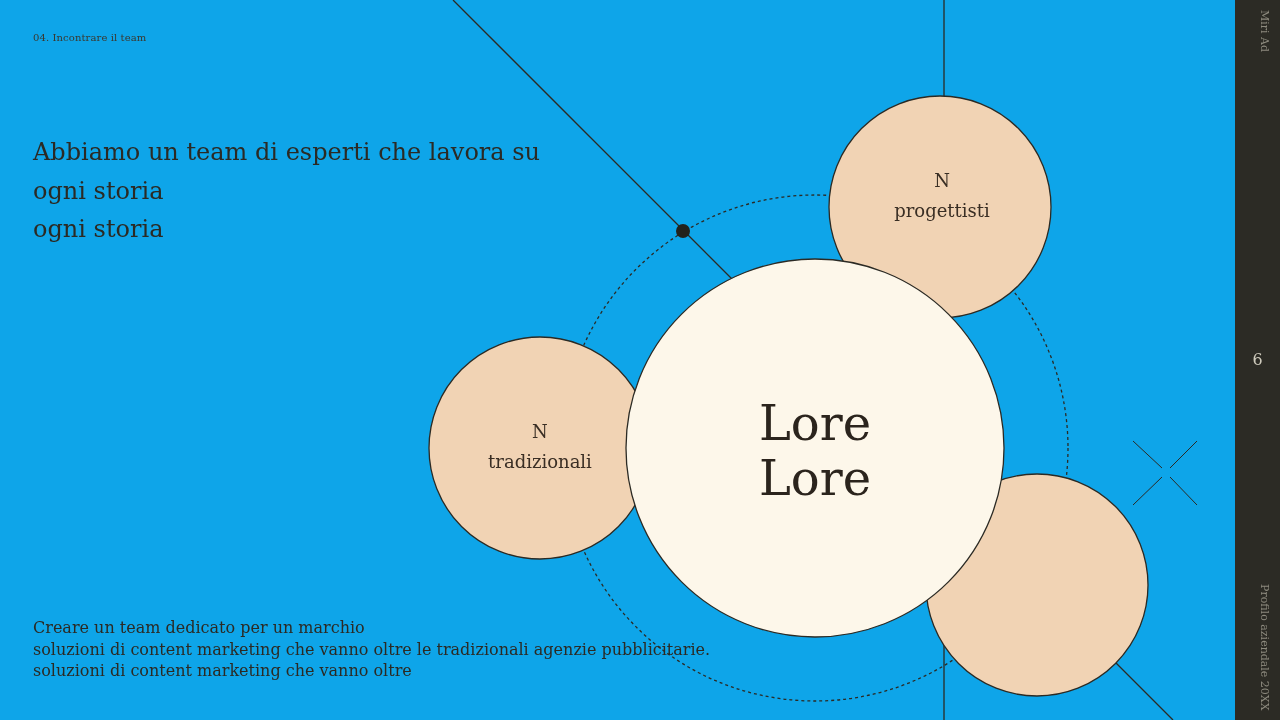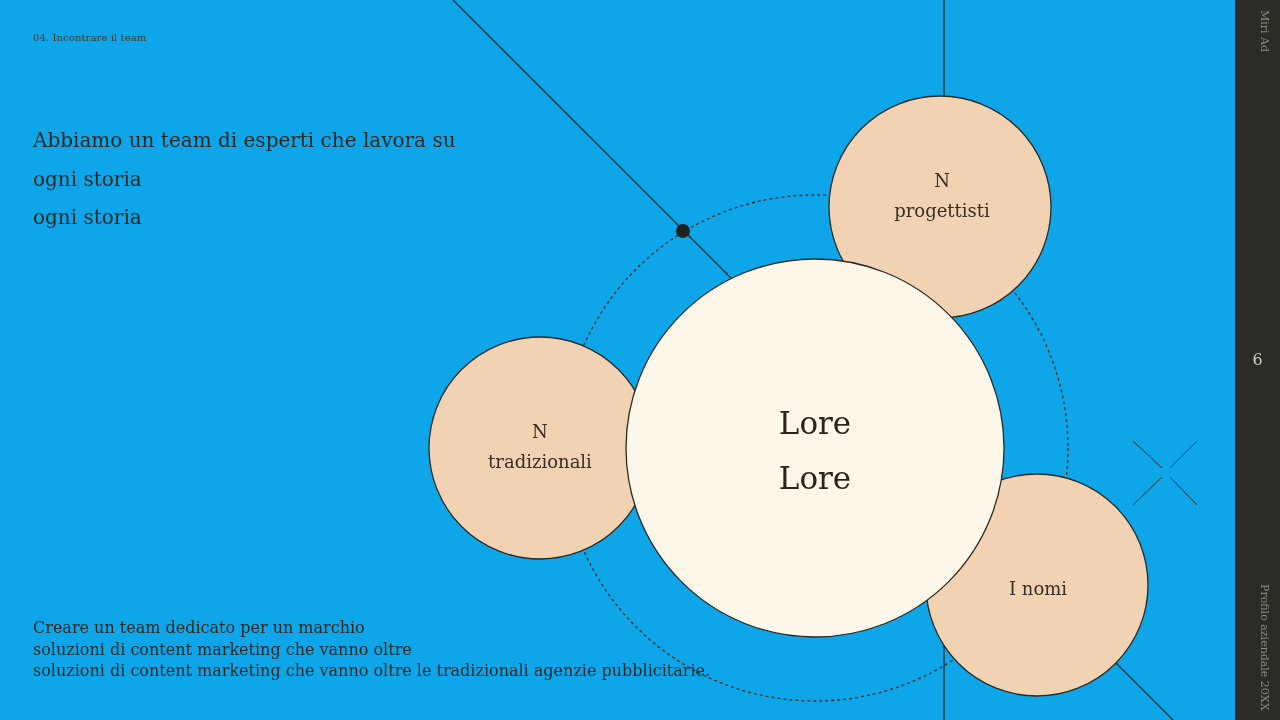--- a/index.html
+++ b/index.html
@@ -1,25 +1,25 @@
 <!DOCTYPE html>
 <html><head>
 <meta charset="utf-8">
 <style>
   html, body { margin:0; padding:0; }
   body { width:1280px; height:720px; overflow:hidden; background:#e0e3d0; position:relative; font-family:"DejaVu Serif", "Liberation Serif", serif; color:#2b2a24; }
   .slide { position:absolute; left:0; top:0; width:1235px; height:720px; background:#0ea5e9; }
   .section-label { position:absolute; left:33px; top:32px; font-size:10px; color:#3a382f; letter-spacing:0.1px; }
-  .headline { position:absolute; left:33px; top:121px; width:520px; font-size:20px; line-height:38.5px; color:#2b2a24; }
+  .headline { position:absolute; left:33px; top:133px; width:520px; font-size:24px; line-height:38.5px; color:#2b2a24; }
   .headline div { white-space:nowrap; }
   .body-text { position:absolute; left:33px; top:617px; font-size:16px; line-height:21.5px; color:#2b2a24; }
   .body-text div { white-space:nowrap; }
   svg.art { position:absolute; left:0; top:0; }
   .circle-label { position:absolute; text-align:center; color:#3a2e24; font-size:18px; line-height:30px; transform:translate(-50%,-50%); white-space:nowrap; }
-  .center-label { position:absolute; text-align:center; color:#2b241d; font-size:31px; line-height:55px; transform:translate(-50%,-50%); white-space:nowrap; }
+  .center-label { position:absolute; text-align:center; color:#2b241d; font-size:48px; line-height:55px; transform:translate(-50%,-50%); white-space:nowrap; }
   .sidebar { position:absolute; left:1235px; top:0; width:45px; height:720px; background:#2c2b25; }
   .side-top { position:absolute; left:1258px; top:10px; font-size:11px; color:#8d8a7e; writing-mode:vertical-rl; white-space:nowrap; }
   .side-page { position:absolute; left:1235px; width:45px; top:350px; text-align:center; font-size:16px; color:#cfcbbd; }
   .side-bottom { position:absolute; left:1258px; top:584px; font-size:11px; color:#8d8a7e; writing-mode:vertical-rl; white-space:nowrap; }
 </style>
 </head>
 <body>
 
 <div class="slide">
   <div class="section-label">04. Incontrare il team</div>
@@ -56,30 +56,29 @@
 
   <div class="circle-label" style="left:942px; top:196px;">
     <div>N</div>
     <div>progettisti</div>
   </div>
   <div class="circle-label" style="left:540px; top:447px;">
     <div>N</div>
     <div>tradizionali</div>
   </div>
   <div class="circle-label" style="left:1038px; top:589px;">
-    <div>I nomi</div>
   </div>
   <div class="center-label" style="left:815px; top:451px;">
     <div>Lore</div>
     <div>Lore</div>
   </div>
 
   <div class="body-text">
     <div>Creare un team dedicato per un marchio</div>
+    <div>soluzioni di content marketing che vanno oltre le tradizionali agenzie pubblicitarie.</div>
     <div>soluzioni di content marketing che vanno oltre</div>
-    <div>soluzioni di content marketing che vanno oltre le tradizionali agenzie pubblicitarie.</div>
   </div>
 </div>
 
 <div class="sidebar"></div>
 <div class="side-top">Miri Ad</div>
 <div class="side-page">6</div>
 <div class="side-bottom">Profilo aziendale 20XX</div>
 
 </body></html>

